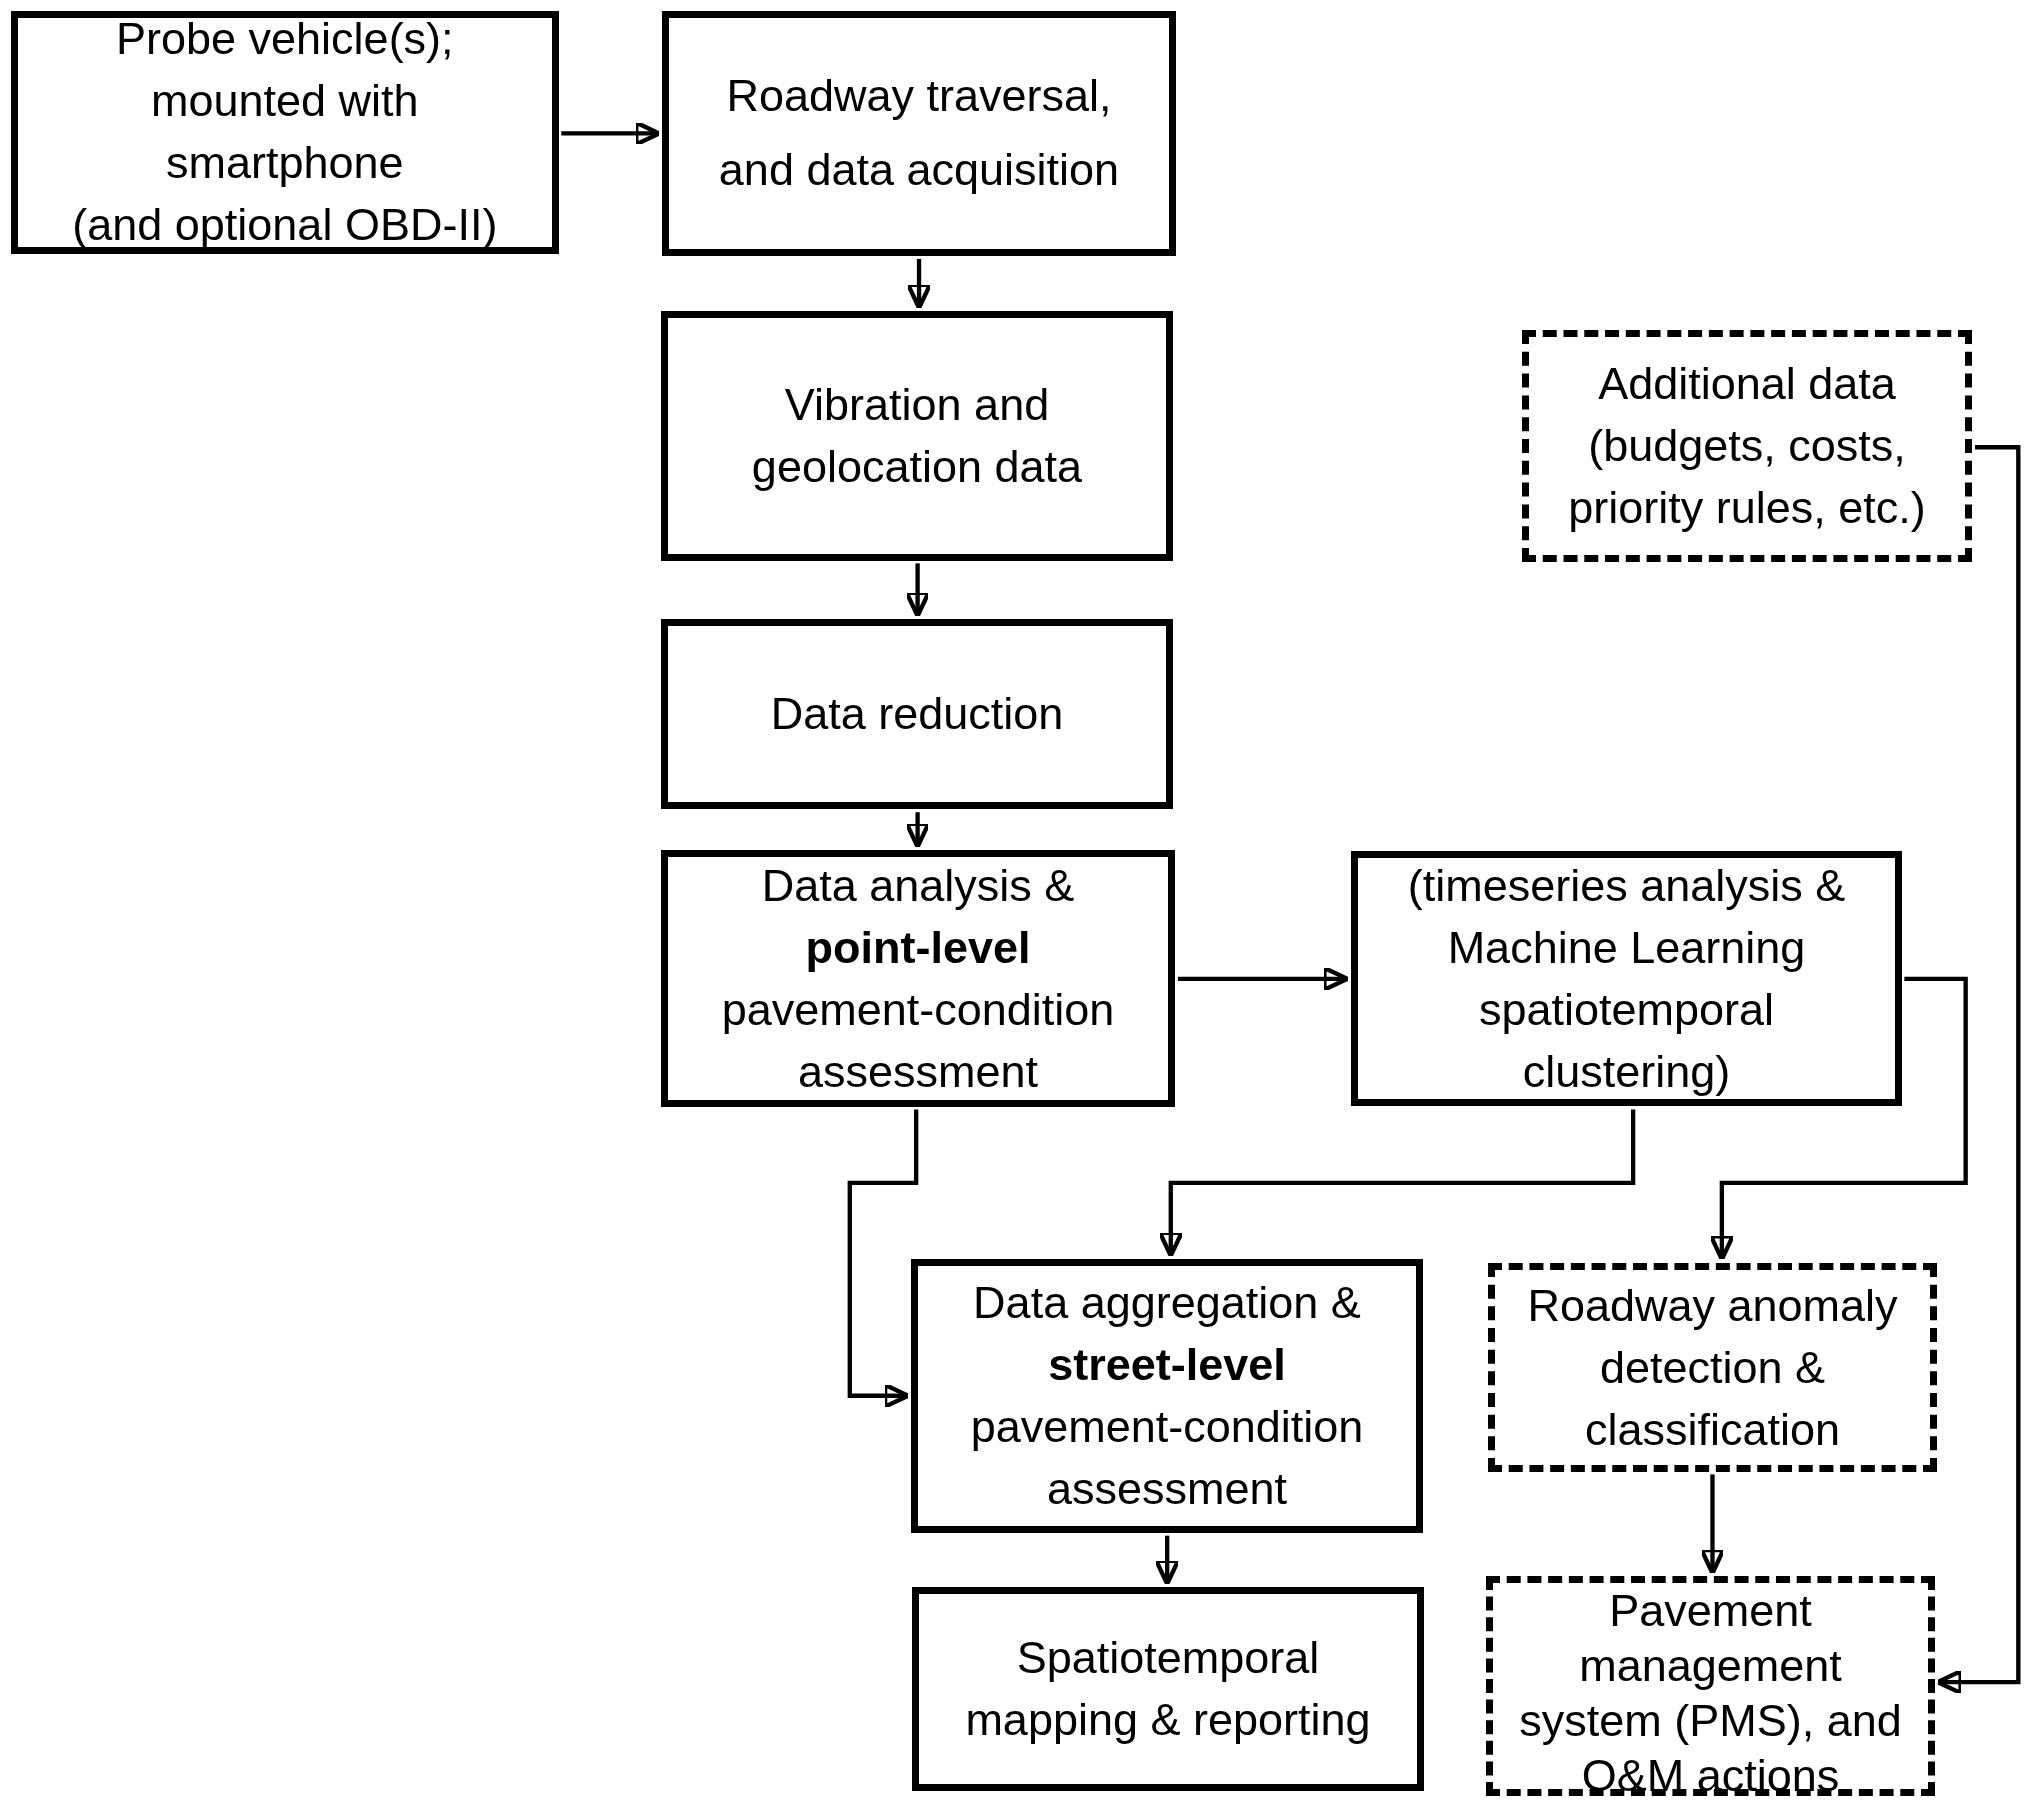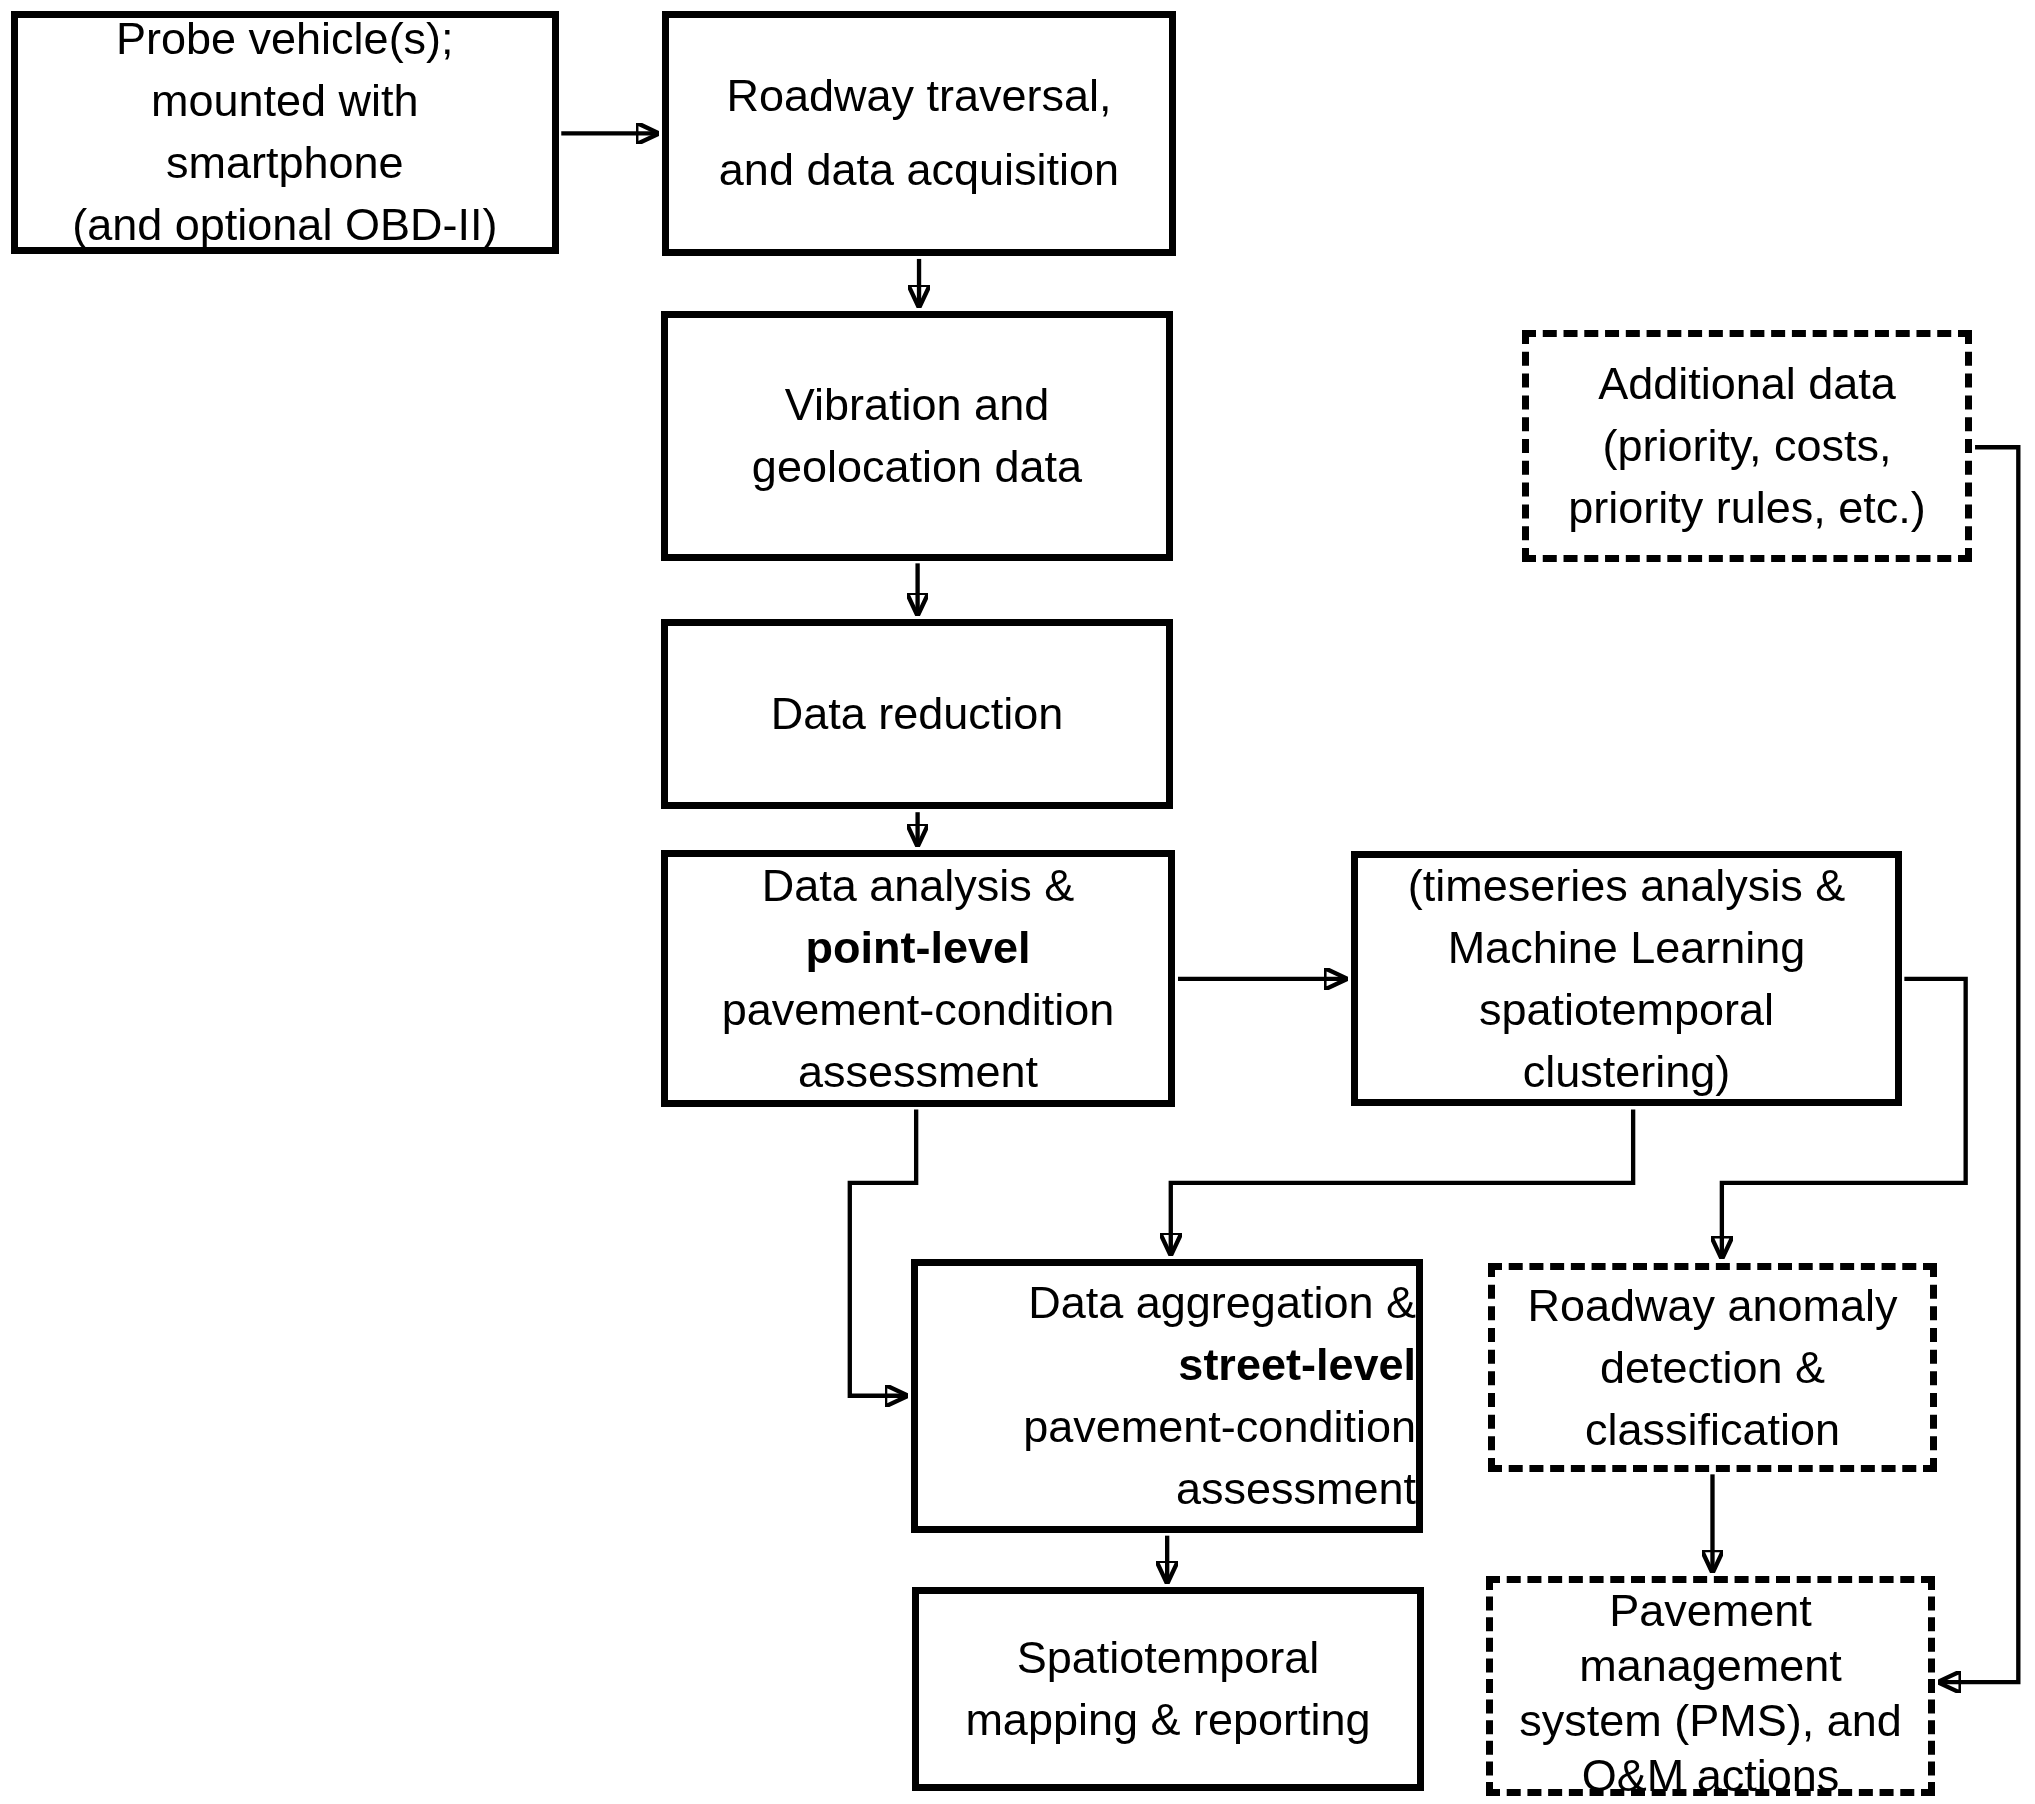--- a/index.html
+++ b/index.html
@@ -40,21 +40,21 @@
   .line.bold { font-weight: bold; }
 
   
   .node-probe       { left: 10.8px;   top: 10.8px;   width: 548px; height: 243px; }
   .node-traversal   { left: 662px;  top: 10.8px;   width: 514px; height: 245px; gap: 12px; }
   .node-vibration   { left: 661px;  top: 311px;  width: 512px; height: 250px; }
   .node-reduction   { left: 661px;  top: 619px;  width: 512px; height: 190px; }
   .node-analysis    { left: 661px;  top: 850px; width: 514px; height: 257px; }
   .node-ml          { left: 1351px; top: 851px; width: 551px; height: 255px; }
   .node-additional  { left: 1522px; top: 330px;  width: 450px; height: 232px; }
-  .node-aggregation { left: 911px; top: 1259px; width: 512px; height: 274px; align-items: flex-end; }
+  .node-aggregation { left: 911px; top: 1259px; width: 512px; height: 274px; }
   .node-spatio      { left: 912px; top: 1587px; width: 512px; height: 204px; }
   .node-anomaly     { left: 1488px; top: 1263px; width: 449px; height: 209px; }
   .node-pms         { left: 1486px; top: 1576px; width: 449px; height: 220px; line-height: 55px; justify-content: space-between; }
 </style>
 </head>
 <body>
 
 <div id="canvas">
 
   <svg id="edges" viewBox="0 0 2821 2501">
@@ -106,21 +106,21 @@
 
   <div class="node node-ml">
     <span class="line">(timeseries analysis &amp;</span>
     <span class="line">Machine Learning</span>
     <span class="line">spatiotemporal</span>
     <span class="line">clustering)</span>
   </div>
 
   <div class="node dashed node-additional">
     <span class="line">Additional data</span>
-    <span class="line">(priority, costs,</span>
+    <span class="line">(budgets, costs,</span>
     <span class="line">priority rules, etc.)</span>
   </div>
 
   <div class="node node-aggregation">
     <span class="line">Data aggregation &amp;</span>
     <span class="line bold">street-level</span>
     <span class="line">pavement-condition</span>
     <span class="line">assessment</span>
   </div>
 

